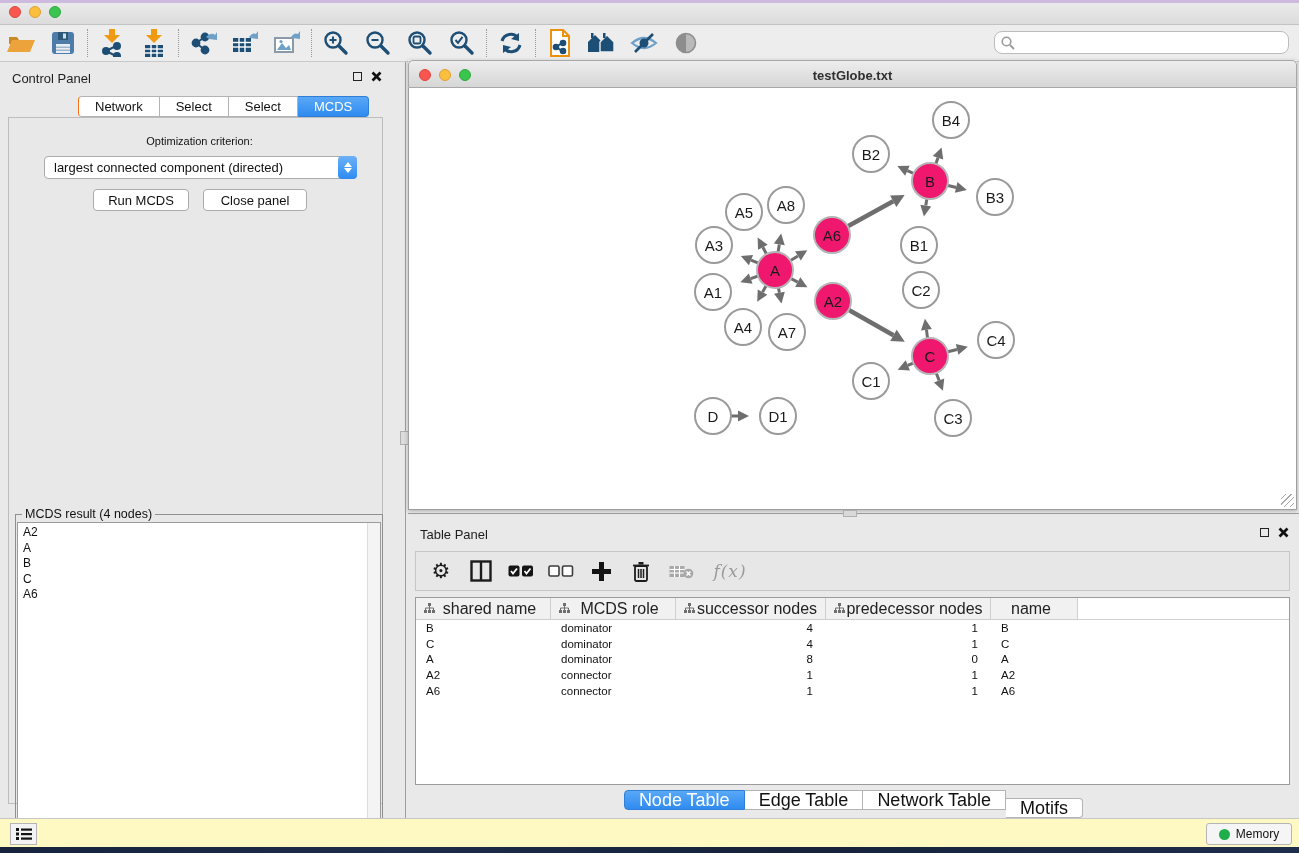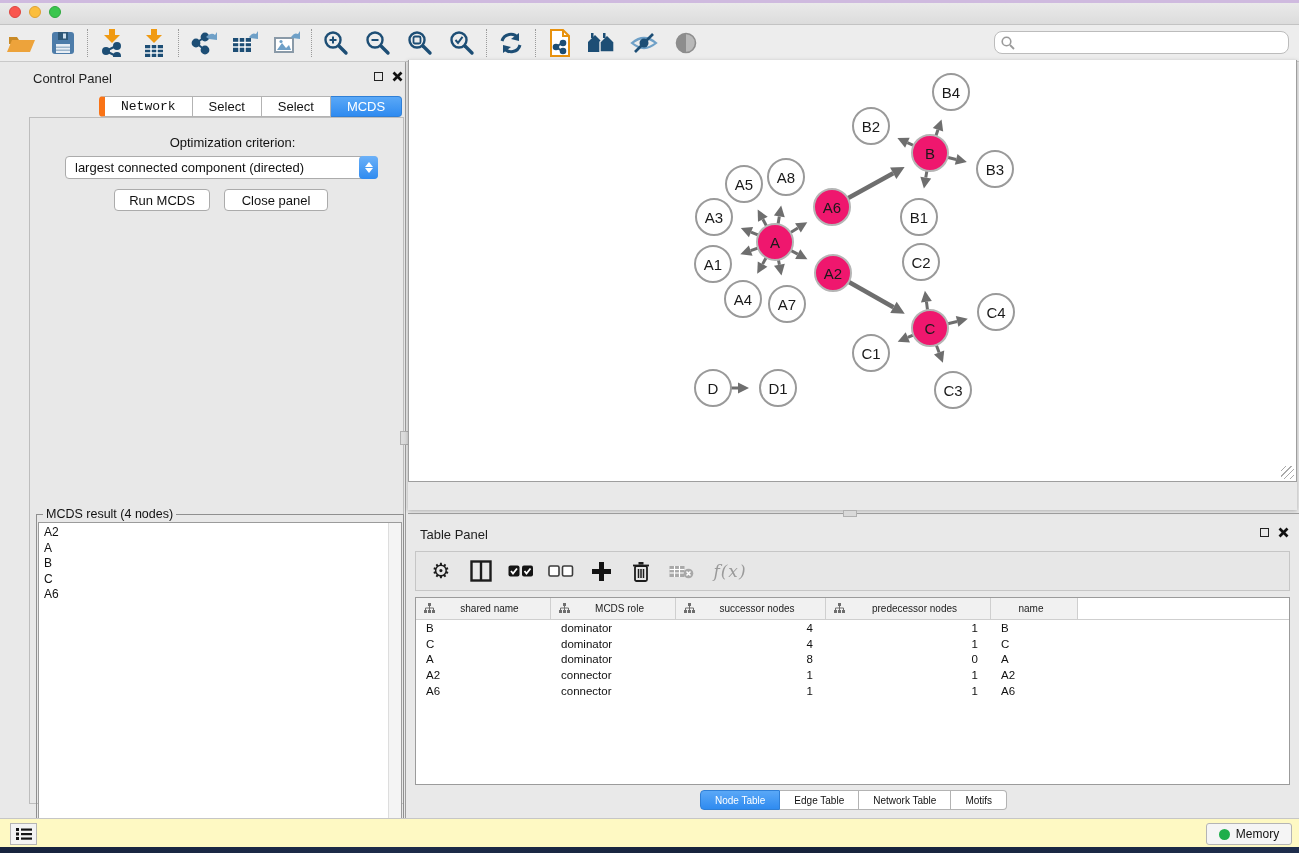--- a/index.html
+++ b/index.html
@@ -32,27 +32,27 @@
   .workspace { position:absolute; left:0; top:62px; width:1299px; height:756px; background:#e9e9e9; }
 
   
   .cp-title { position:absolute; left:12px; top:9px; font-size:13px; color:#1e1e1e; }
   .panel-icons { position:absolute; right:10px; top:9px; display:flex; gap:9px; align-items:center; }
   .float-ico { width:9px; height:9px; border:1.5px solid #222; }
 
   .cp-tabs { position:absolute; left:78px; top:34px; display:flex; }
   .tab { height:21px; padding:0 16px; font-size:13px; color:#111; background:#fff;
     border:1px solid #b3b3b3; border-left:none; display:flex; align-items:center; }
-  .tab:first-child { border-left:6px solid #f97316; border-radius:4px 0 0 4px;font-family:Liberation Mono, monospace; }
+  .tab:first-child { border-left:1px solid #f97316; border-radius:4px 0 0 4px; }
   .tab:last-child { border-radius:0 4px 4px 0; }
   .tab.active { background:linear-gradient(#5aa8f7,#2f8bf0); border-color:#2f7fd6; color:#fff; }
 
   .cp-content { position:absolute; left:8px; top:55px; width:375px; height:687px;
     background:#e8e8e8; border:1px solid #bdbdbd; }
-  .opt-label { position:absolute; left:16px; width:100%; top:17px; text-align:center; font-size:13px; color:#111; }
+  .opt-label { position:absolute; left:4px; width:100%; top:17px; text-align:center; font-size:11px; color:#111; }
   .combo { position:absolute; left:35px; top:38px; width:313px; height:23px; background:#fff;
     border:1px solid #ababab; border-radius:4px; display:flex; align-items:center; }
   .combo-value { flex:1; font-size:13px; color:#111; padding-left:9px; white-space:nowrap; overflow:hidden; }
   .combo-step { width:19px; height:23px; margin:-1px -1px 0 0; border-radius:4px;
     background:linear-gradient(#6cb1f8,#2f8bf0); display:flex; flex-direction:column;
     align-items:center; justify-content:center; gap:1px; }
   .chev { width:0; height:0; border-left:4px solid transparent; border-right:4px solid transparent; }
   .chev.up { border-bottom:5px solid #fff; }
   .chev.down { border-top:5px solid #fff; }
   .btn { position:absolute; top:71px; height:22px; background:#fff; border:1px solid #ababab;
@@ -91,34 +91,34 @@
   .tablepanel { position:absolute; left:408px; top:456px; width:891px; height:300px; }
   .tp-title { position:absolute; left:12px; top:9px; font-size:13px; color:#1e1e1e; }
   .tp-toolbar { position:absolute; left:7px; top:33px; width:875px; height:40px;
     background:#e7e7e7; border:1px solid #c6c6c6; display:flex; align-items:center; padding-left:12px; gap:14px; }
   .tpi { display:flex; align-items:center; justify-content:center; width:26px; height:28px; }
   .gear-glyph { font-size:21px; color:#1c1c1c; line-height:20px; }
   .fx { font-family:"DejaVu Serif", serif; font-style:italic; font-size:17px; color:#9a9a9a; letter-spacing:1px; }
 
   .tp-table { position:absolute; left:7px; top:79px; width:875px; height:188px; background:#fff;
     border:1px solid #9b9b9b; overflow:hidden; }
-  .thead { display:flex; height:22px; border-bottom:1px solid #cfcfcf; font-size:10px; color:#222; }
+  .thead { display:flex; height:22px; border-bottom:1px solid #cfcfcf; font-size:16px; color:#222; }
   .th { display:flex; align-items:center; background:#f1f1f1; border-right:1px solid #cfcfcf; }
   .th .hlabel { flex:1; text-align:center; padding-right:6px; }
   .th .hico { margin-left:8px; }
   .trow { display:flex; height:15.8px; font-size:11.5px; color:#111; align-items:center; }
   .td { overflow:hidden; white-space:nowrap; }
   .td.l { padding-left:10px; text-align:left; }
   .td.r { padding-right:13px; text-align:right; }
 
   .tp-tabs { position:absolute; left:0; top:272px; width:891px; display:flex; justify-content:center; }
-  .tp-tab { height:20px; padding:0 14px; font-size:10px; color:#111; background:#fff;
+  .tp-tab { height:20px; padding:0 14px; font-size:18px; color:#111; background:#fff;
     border:1px solid #b3b3b3; border-left:none; display:flex; align-items:center; }
   .tp-tab:first-child { border-left:1px solid #b3b3b3; border-radius:4px 0 0 4px; }
-  .tp-tab:last-child { border-radius:0 4px 4px 0; }
+  .tp-tab:last-child { border-radius:0 4px 4px 0;margin-top:8px; }
   .tp-tab.active { background:linear-gradient(#5aa8f7,#2f8bf0); border-color:#2f7fd6; color:#fff; }
 
   
   .statusbar { position:absolute; left:0; top:818px; width:1299px; height:29px;
     background:#fef9c3; border-top:1px solid #c6c6c6; }
   .list-btn { position:absolute; left:10px; top:4px; width:27px; height:22px; background:#f3f3f3;
     border:1px solid #b5b5b5; display:flex; align-items:center; justify-content:center; }
   .mem-btn { position:absolute; right:7px; top:4px; width:86px; height:22px; background:#f5f5f5;
     border:1px solid #b5b5b5; border-radius:3px; display:flex; align-items:center; justify-content:center; gap:6px;
     font-size:12px; color:#111; }
@@ -294,21 +294,21 @@
       <svg class="mag" width="14" height="14">
         <circle cx="5.5" cy="5.5" r="4.3" fill="none" stroke="#9a9a9a" stroke-width="1.6"></circle>
         <line x1="9" y1="9" x2="13" y2="13" stroke="#9a9a9a" stroke-width="1.8"></line>
       </svg>
       <input type="text" placeholder="" style="">
     </div>
   </div>
 
   <div class="workspace">
 
-    <div style="position:absolute; left:0; top:0; width:392px; height:756px;margin-left:21px;">
+    <div style="position:absolute; left:0; top:0; width:392px; height:756px;">
       <div class="cp-title">Control Panel</div>
       <div class="panel-icons">
         <div class="float-ico"></div>
         <svg width="11" height="11">
           <line x1="1.5" y1="1.5" x2="9.5" y2="9.5" stroke="#111" stroke-width="2.6"></line>
           <line x1="9.5" y1="1.5" x2="1.5" y2="9.5" stroke="#111" stroke-width="2.6"></line>
         </svg>
       </div>
       <div class="cp-tabs">
           <div class="tab">Network</div>
@@ -340,20 +340,28 @@
             <div class="gb-scroll"></div>
           </div>
         </div>
       </div>
     </div>
 
     <div class="v-split"></div>
     <div class="v-handle"></div>
 
     <div class="netwin">
+      <div class="net-titlebar">
+        <div class="net-dots">
+          <div class="dot red"></div>
+          <div class="dot yellow"></div>
+          <div class="dot green"></div>
+        </div>
+        <div class="net-title">testGlobe.txt</div>
+      </div>
       <div class="net-canvas">
         <svg width="887" height="420" id="graph-svg">
             <line x1="366" y1="182" x2="341.6971098192499" y2="190.6236061931694" stroke="#6e6e6e" stroke-width="3"></line>
             <polygon points="331.33040461895615,194.3021144900478 339.8578556708107,185.44025359302253 343.53636396768906,195.80695879331626" fill="#6e6e6e"></polygon>
             <line x1="366" y1="182" x2="388.72273325308566" y2="194.1449091525113" stroke="#6e6e6e" stroke-width="3"></line>
             <polygon points="398.4239816084871,199.3300591355707 386.13015826155595,198.99553333021203 391.3153082446154,189.29428497481058" fill="#6e6e6e"></polygon>
             <line x1="366" y1="182" x2="342.0122055464269" y2="172.16893669935527" stroke="#6e6e6e" stroke-width="3"></line>
             <polygon points="331.8338490211595,167.99747910703258 344.09793434258825,167.07975843672156 339.9264767502656,177.25811496198898" fill="#6e6e6e"></polygon>
             <line x1="366" y1="182" x2="353.58139026830554" y2="204.12064858458075" stroke="#6e6e6e" stroke-width="3"></line>
             <polygon points="348.1965079445215,213.71247022382104 348.7854794486854,201.42820742268873 358.3773010879257,206.81308974647277" fill="#6e6e6e"></polygon>

